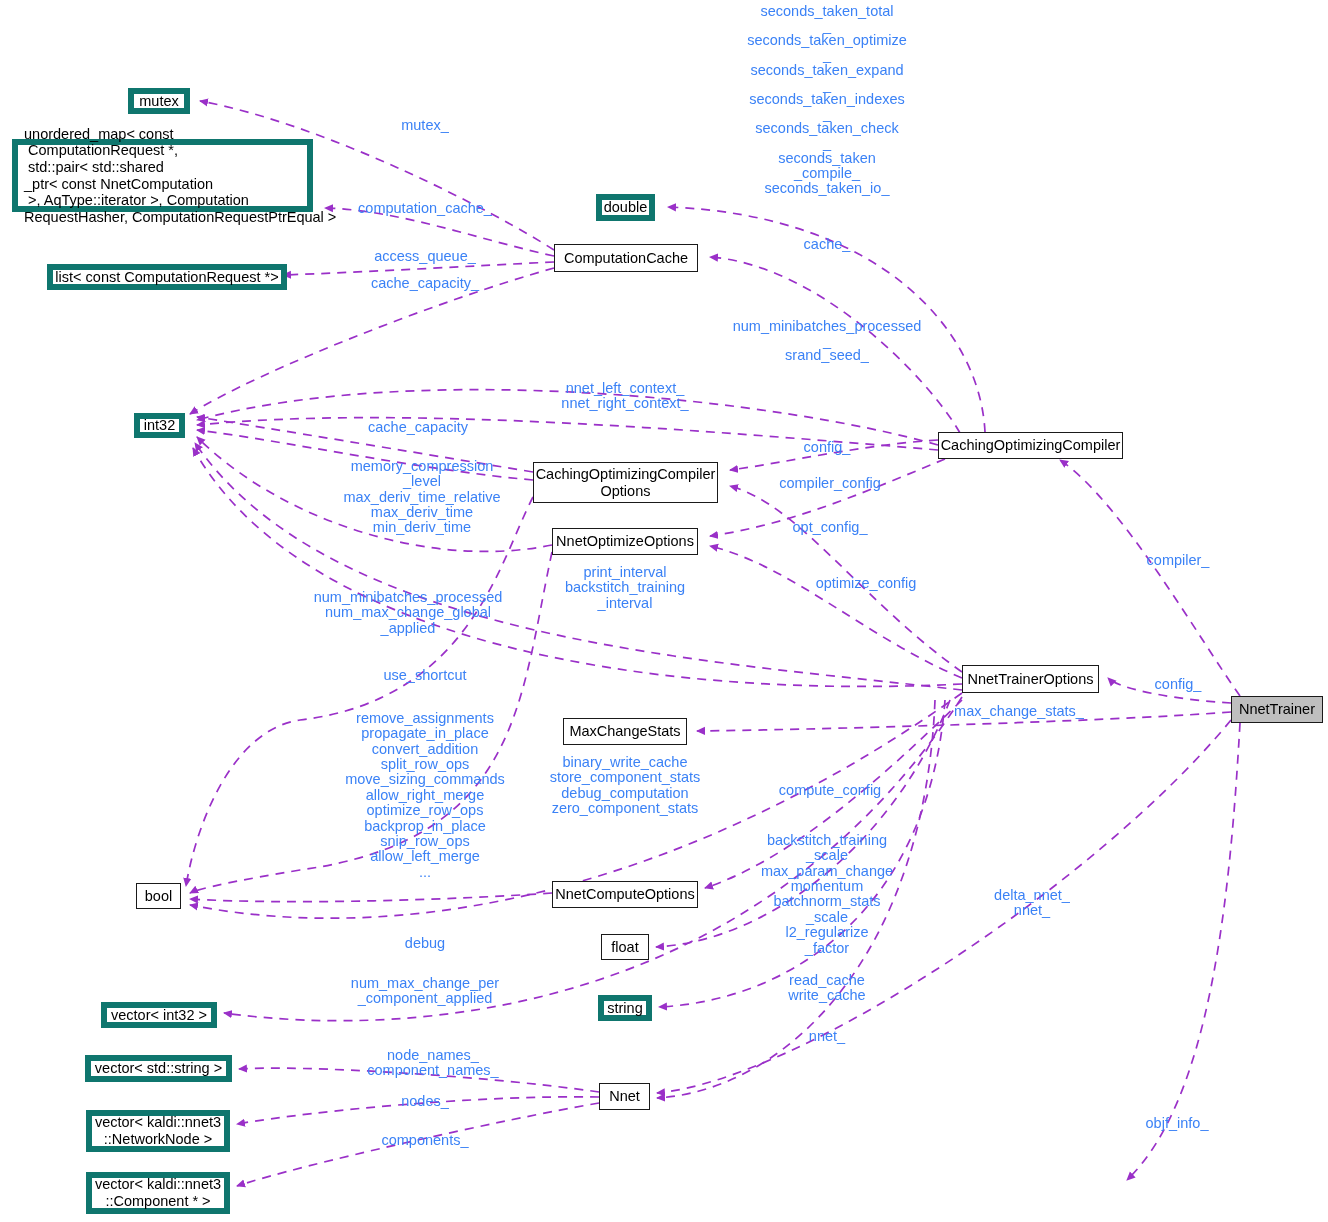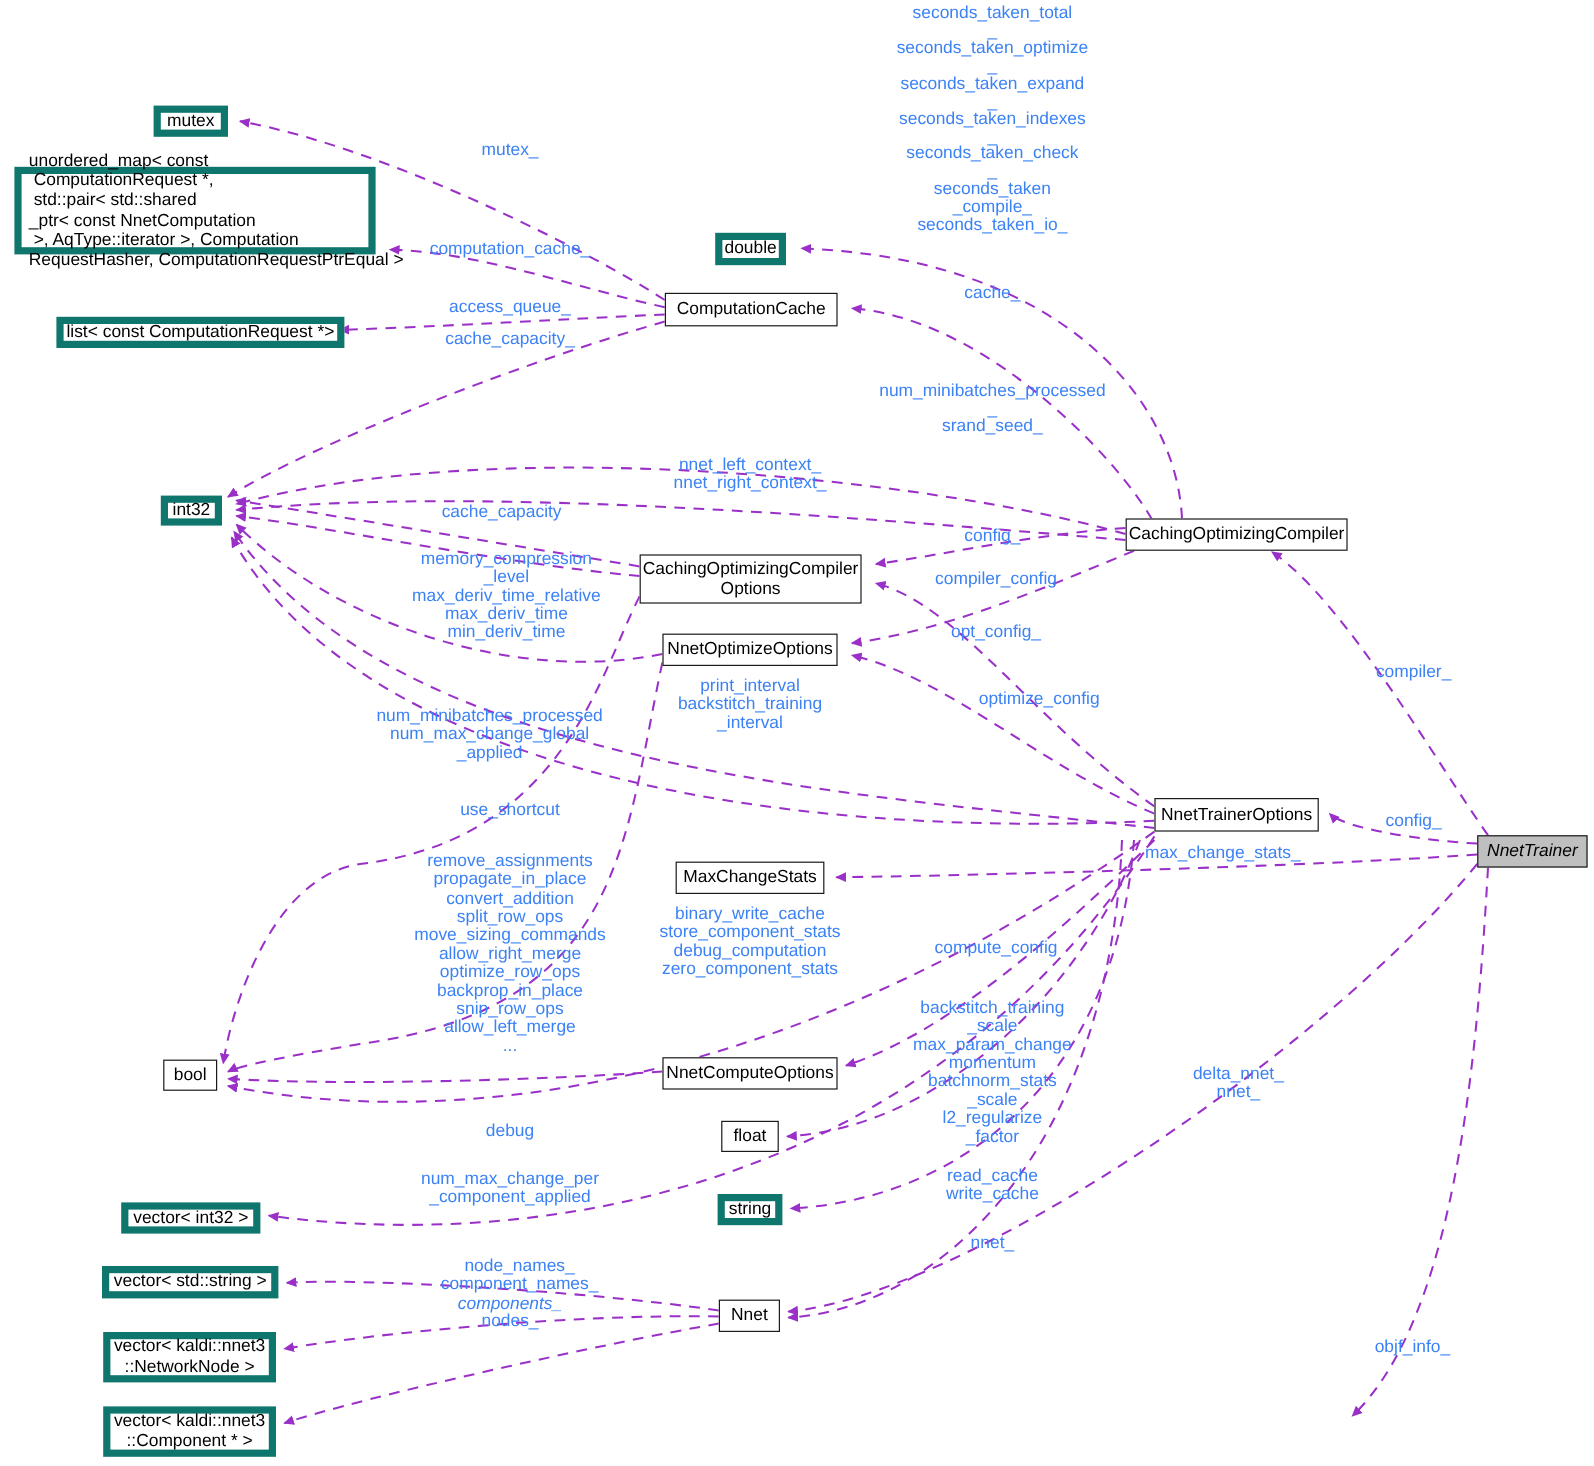--- a/index.html
+++ b/index.html
@@ -109,21 +109,21 @@
 RequestHasher, ComputationRequestPtrEqual &gt;</div>
     <div class="node thin" style="left: 47px; top: 264px; width: 240px; height: 26px;">list&lt; const ComputationRequest *&gt;</div>
     <div class="node thin" style="left: 596px; top: 194px; width: 59px; height: 27px;">double</div>
     <div class="node bold" style="left: 554px; top: 244px; width: 144px; height: 28px;">ComputationCache</div>
     <div class="node thin" style="left: 134px; top: 413px; width: 51px; height: 25px;">int32</div>
     <div class="node bold" style="left: 533px; top: 462px; width: 185px; height: 41px;">CachingOptimizingCompiler
 Options</div>
     <div class="node bold" style="left: 552px; top: 528px; width: 146px; height: 27px;">NnetOptimizeOptions</div>
     <div class="node bold" style="left: 938px; top: 432px; width: 185px; height: 27px;">CachingOptimizingCompiler</div>
     <div class="node bold" style="left: 962px; top: 665px; width: 137px; height: 28px;">NnetTrainerOptions</div>
-    <div class="node current" style="left: 1231px; top: 696px; width: 92px; height: 27px; font-style: italic;">NnetTrainer</div>
+    <div class="node current" style="left: 1231px; top: 696px; width: 92px; height: 27px;">NnetTrainer</div>
     <div class="node bold" style="left: 563px; top: 718px; width: 124px; height: 27px;">MaxChangeStats</div>
     <div class="node bold" style="left: 136px; top: 883px; width: 45px; height: 26px;">bool</div>
     <div class="node bold" style="left: 552px; top: 881px; width: 146px; height: 27px;">NnetComputeOptions</div>
     <div class="node bold" style="left: 601px; top: 934px; width: 48px; height: 26px;">float</div>
     <div class="node thin" style="left: 598px; top: 995px; width: 54px; height: 26px;">string</div>
     <div class="node thin" style="left: 101px; top: 1002px; width: 116px; height: 26px;">vector&lt; int32 &gt;</div>
     <div class="node thin" style="left: 85px; top: 1055px; width: 147px; height: 27px;">vector&lt; std::string &gt;</div>
     <div class="node thin" style="left: 86px; top: 1110px; width: 144px; height: 42px;">vector&lt; kaldi::nnet3
 ::NetworkNode &gt;</div>
     <div class="node thin" style="left: 86px; top: 1172px; width: 144px; height: 42px;">vector&lt; kaldi::nnet3
@@ -200,15 +200,15 @@
 nnet_</div>
     <div class="lbl" style="left: 425px; top: 936px;">debug</div>
     <div class="lbl" style="left: 827px; top: 973px;">read_cache
 write_cache</div>
     <div class="lbl" style="left: 425px; top: 976px;">num_max_change_per
 _component_applied</div>
     <div class="lbl" style="left: 827px; top: 1029px;">nnet_</div>
     <div class="lbl" style="left: 433px; top: 1048px;">node_names_
 component_names_</div>
     <div class="lbl" style="left: 425px; top: 1094px;">nodes_</div>
-    <div class="lbl" style="left: 425px; top: 1080px; font-style: italic;">components_</div>
+    <div class="lbl" style="left: 425px; top: 1133px;">components_</div>
     <div class="lbl" style="left: 1177px; top: 1116px;">objf_info_</div>
   </div>
 
 </body></html>

